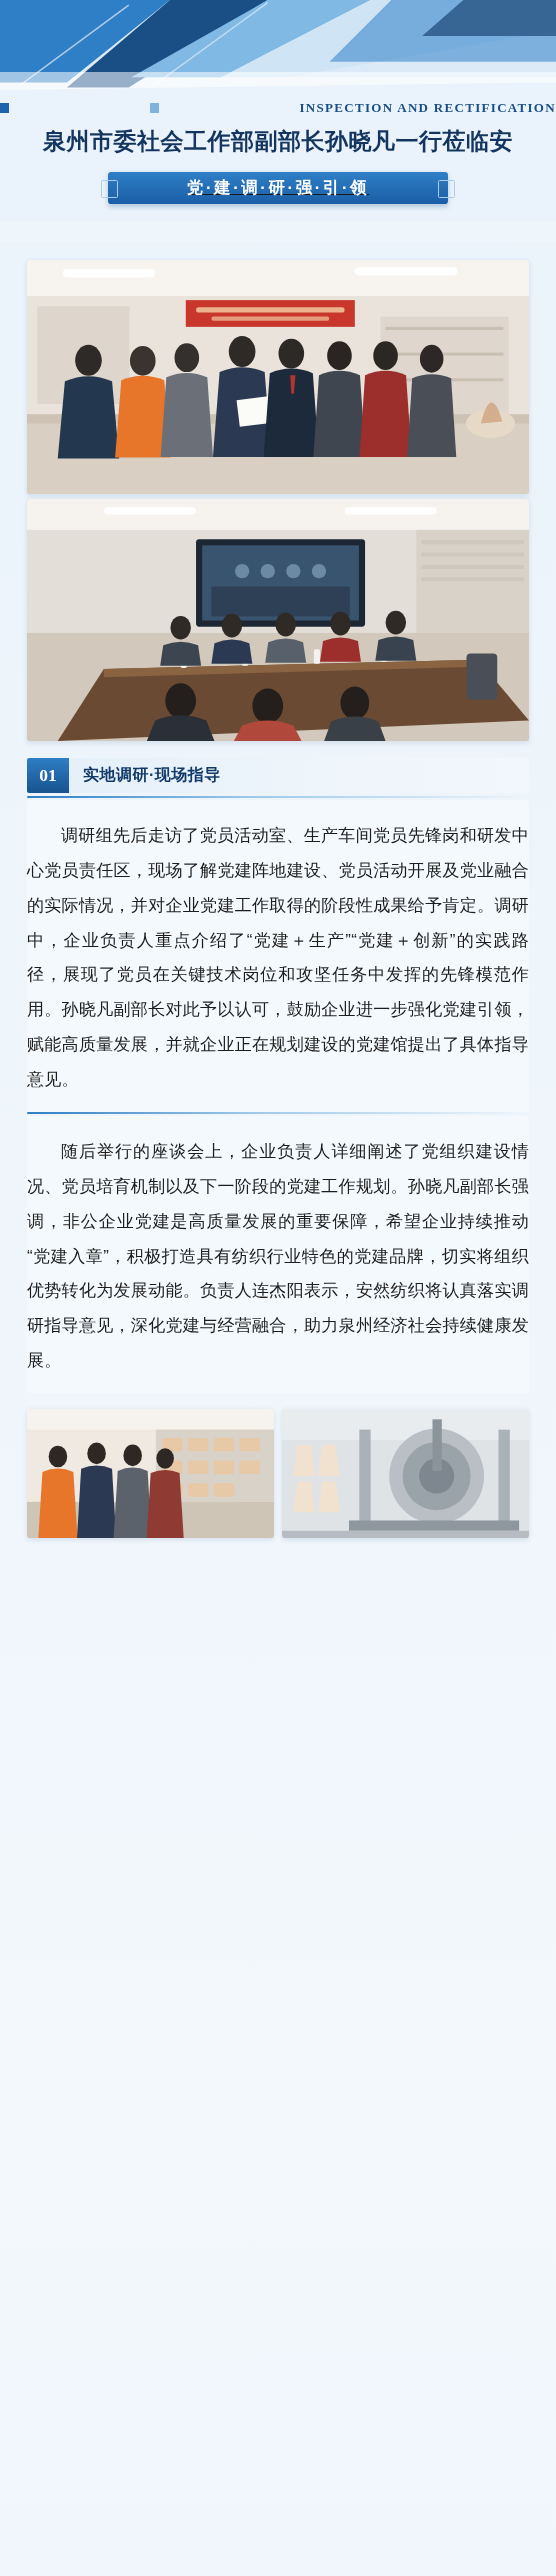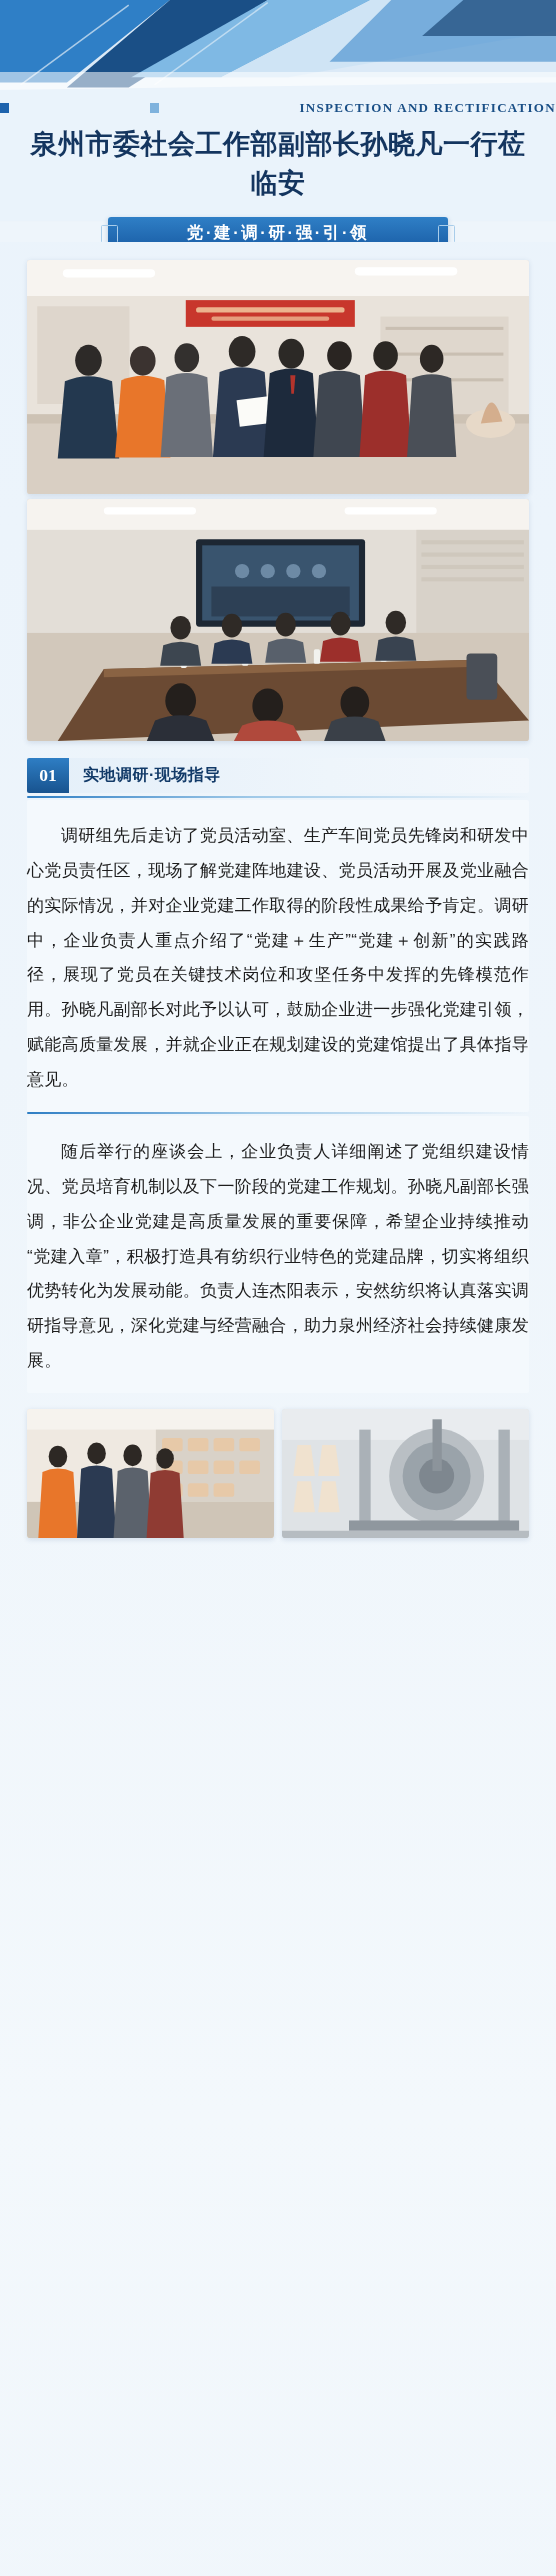--- a/index.html
+++ b/index.html
@@ -64,38 +64,39 @@
   }
   .eyebrow-sq.light { background: #7fb2dd; }
   .eyebrow {
     font-size: 13px;
     letter-spacing: 1.3px;
     color: #1a4f86;
     font-family: "Liberation Serif", "DejaVu Serif", serif;
     font-weight: 600;
   }
   .headline {
-    font-size: 27px;
+    font-size: 23px;
     line-height: 1.45;
     font-weight: 700;
     color: #14355f;
     letter-spacing: 0.5px;
     padding: 0 26px;
   }
   .ribbon {
     margin: 13.4px auto 0;
     width: 340px;
     height: 32px;
     background: linear-gradient(180deg, #2f7fc6 0%, #1a5ea6 100%);
     border-radius: 3.1px;
     display: flex;
     align-items: center;
     justify-content: center;
     box-shadow: 0 2.1px 5.2px rgba(20,70,130,.25);
     position: relative;
+    text-decoration: underline;
   }
   .ribbon::before, .ribbon::after {
     content: "";
     position: absolute;
     top: 8.2px;
     width: 15.5px; height: 15.5px;
     border: 1px solid #a9cdea;
     border-radius: 1.5px;
   }
   .ribbon::before { left: -7.2px; }

